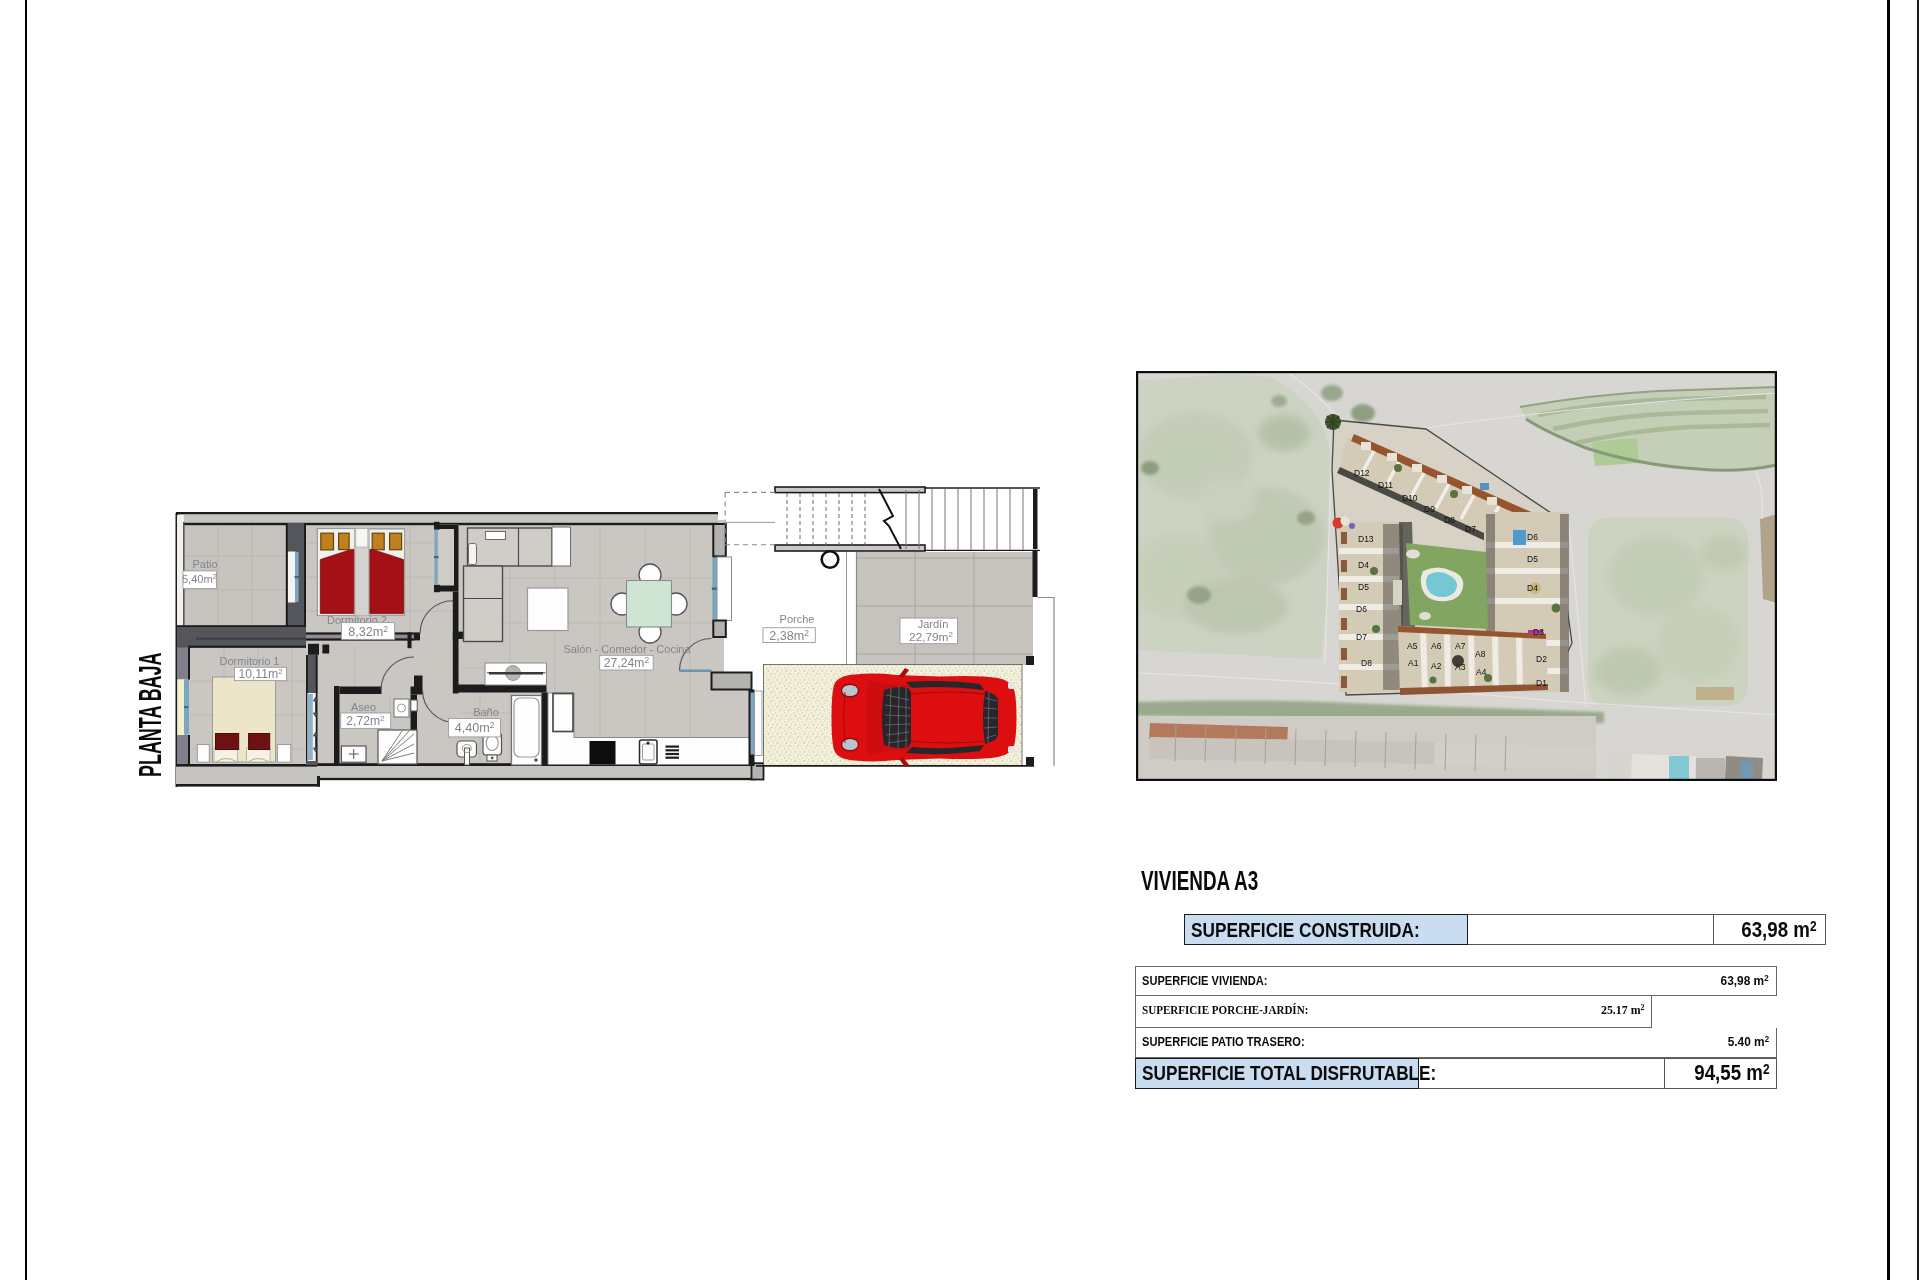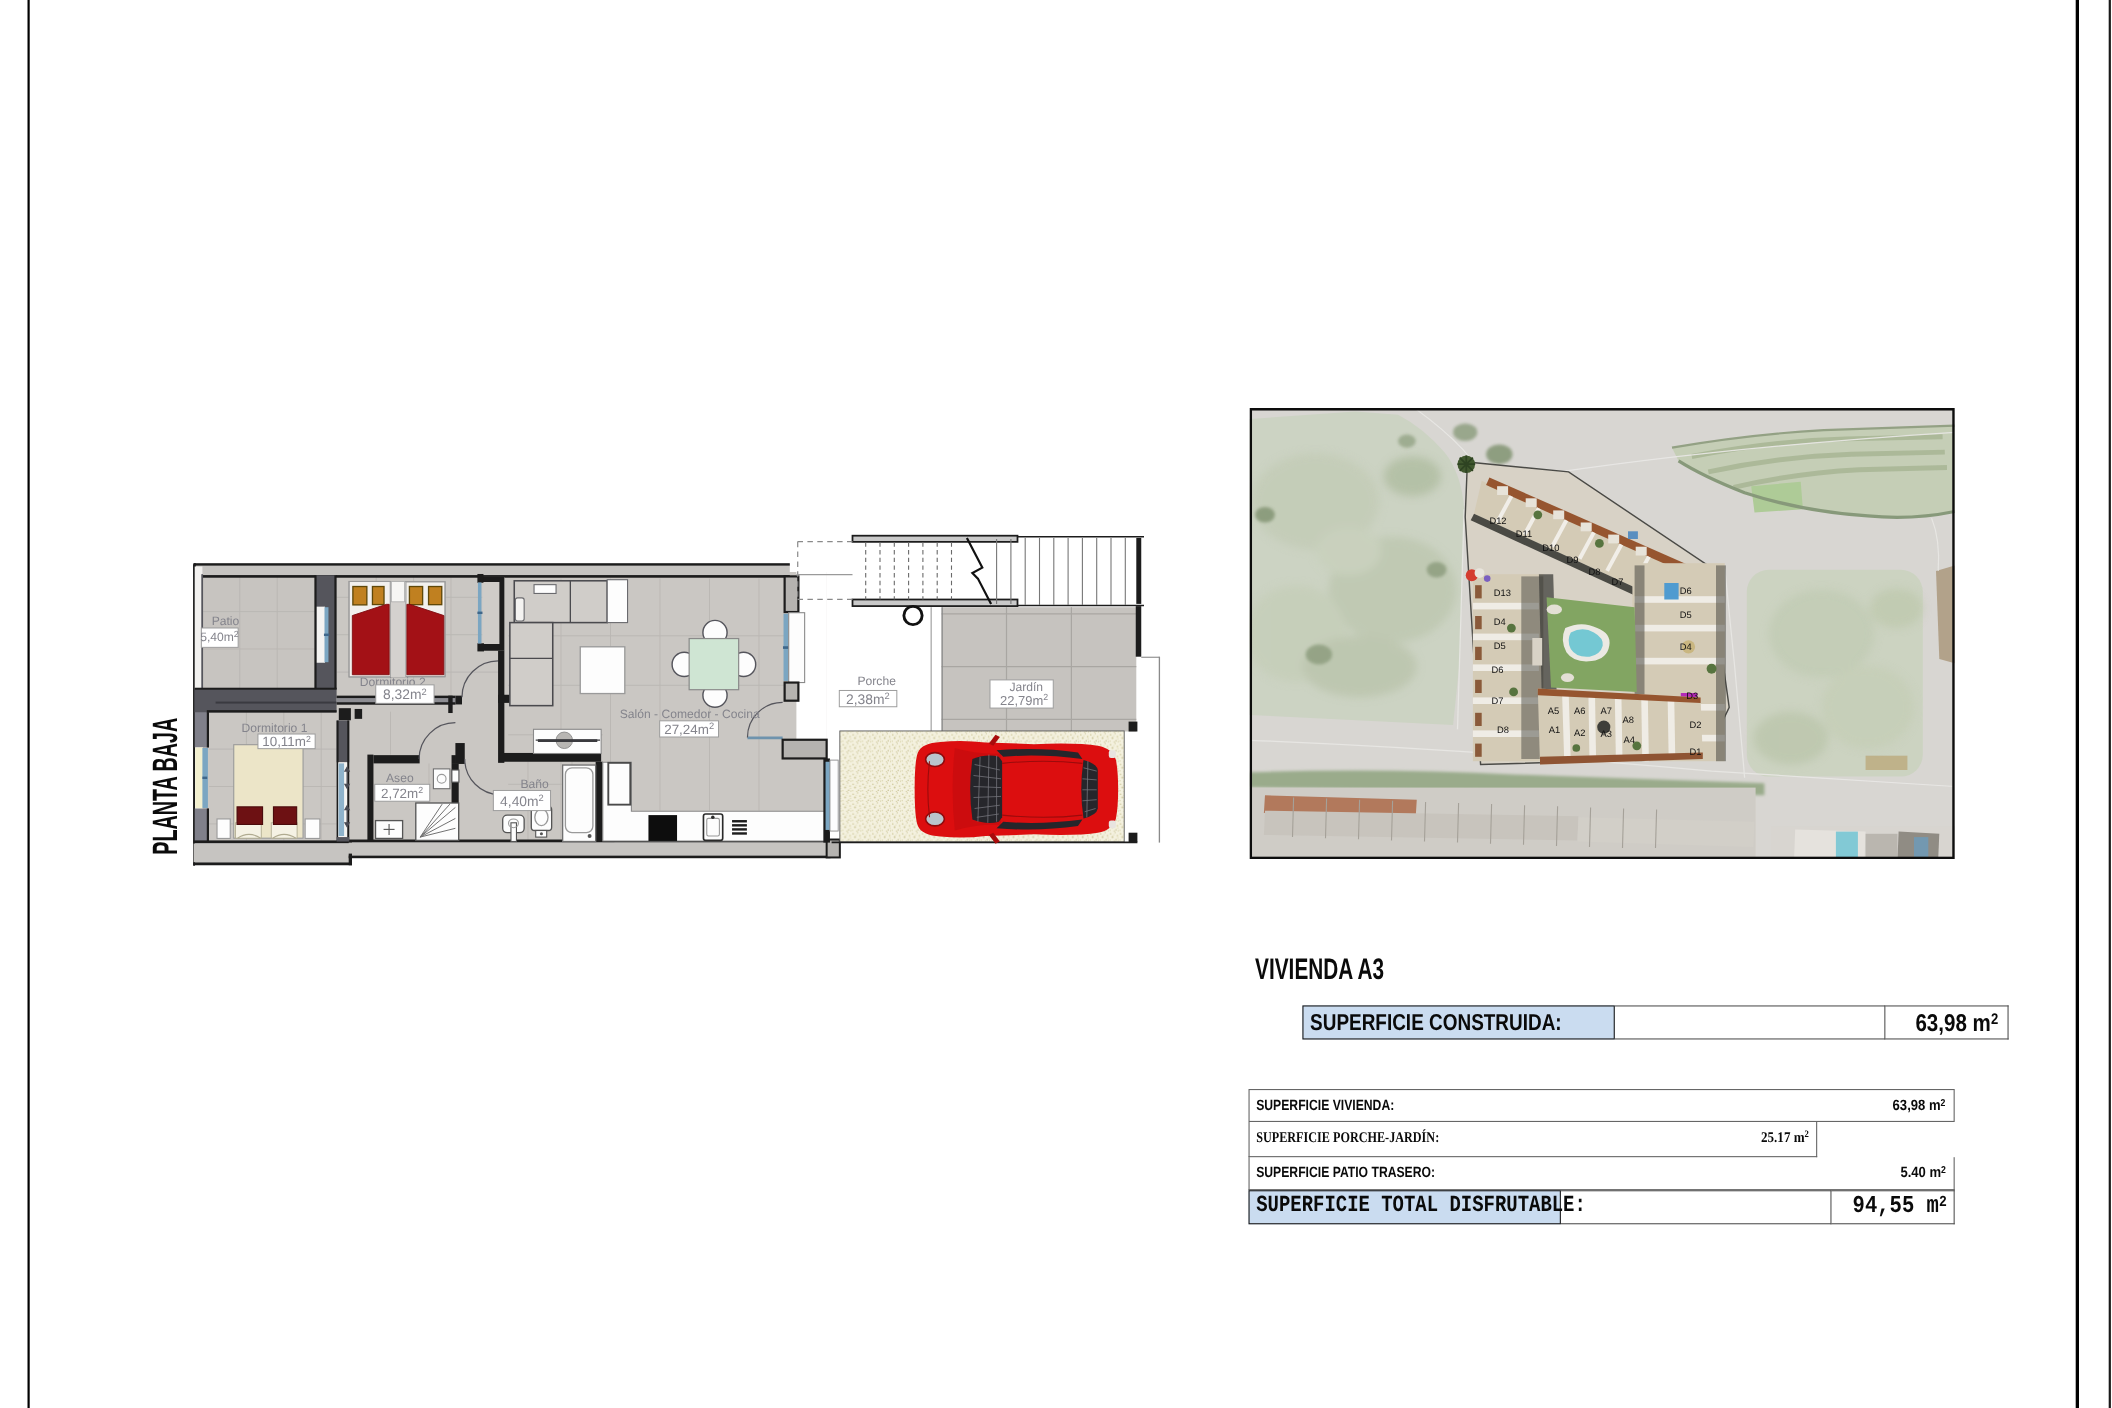--- a/index.html
+++ b/index.html
@@ -699,37 +699,37 @@
 <div class="abs" style="left:1141px;top:866px;font-weight:bold;font-size:27px;color:#0a0a0a;transform:scaleX(0.70);transform-origin:0 0;white-space:nowrap;">VIVIENDA A3</div>
 
 <div class="abs" style="left:1184px;top:913.5px;width:642px;height:31.5px;">
   <div class="abs" style="left:0;top:0;width:284px;height:31.5px;background:#cadcf0;border:1.5px solid #1a1a1a;"></div>
   <div class="abs" style="left:284px;top:0;width:246px;height:31.5px;border:1px solid #555;border-left:none;"></div>
   <div class="abs" style="left:530px;top:0;width:112px;height:31.5px;border:1px solid #555;border-left:none;"></div>
   <div class="abs" style="left:7px;top:4px;font-weight:bold;font-size:21px;color:#0a0a0a;transform:scaleX(0.82);transform-origin:0 0;white-space:nowrap;">SUPERFICIE CONSTRUIDA:</div>
   <div class="abs" style="right:9px;top:3px;font-weight:bold;font-size:22px;color:#0a0a0a;white-space:nowrap;transform:scaleX(0.85);transform-origin:100% 0;">63,98 m<span style="font-size:14px;vertical-align:6px;">2</span></div>
 </div>
 
-<div class="abs" style="left:1135px;top:965.5px;width:642px;height:123px;margin-top:24px;">
+<div class="abs" style="left:1135px;top:965.5px;width:642px;height:123px;">
 
   <div class="abs" style="left:0;top:0;width:642px;height:30.5px;border:1px solid #666;">
     <div class="abs" style="left:6px;top:6px;font-weight:bold;font-size:13.5px;color:#0a0a0a;transform:scaleX(0.82);transform-origin:0 0;white-space:nowrap;">SUPERFICIE VIVIENDA:</div>
     <div class="abs" style="right:7px;top:6px;font-weight:bold;font-size:13.5px;color:#0a0a0a;transform:scaleX(0.88);transform-origin:100% 0;">63,98 m<span style="font-size:9px;vertical-align:4px;">2</span></div>
   </div>
 
   <div class="abs" style="left:0;top:30.5px;width:517px;height:31.5px;border:1px solid #666;border-top:none;font-family:Liberation Serif, serif;">
     <div class="abs" style="left:6px;top:6px;font-weight:bold;font-size:13.5px;color:#0a0a0a;transform:scaleX(0.82);transform-origin:0 0;white-space:nowrap;">SUPERFICIE PORCHE-JARDÍN:</div>
     <div class="abs" style="right:7px;top:6px;font-weight:bold;font-size:13.5px;color:#0a0a0a;transform:scaleX(0.88);transform-origin:100% 0;">25.17 m<span style="font-size:9px;vertical-align:4px;">2</span></div>
   </div>
 
   <div class="abs" style="left:0;top:62px;width:642px;height:30.5px;border:1px solid #666;border-top:none;">
     <div class="abs" style="left:6px;top:6px;font-weight:bold;font-size:13.5px;color:#0a0a0a;transform:scaleX(0.82);transform-origin:0 0;white-space:nowrap;">SUPERFICIE PATIO TRASERO:</div>
     <div class="abs" style="right:7px;top:6px;font-weight:bold;font-size:13.5px;color:#0a0a0a;transform:scaleX(0.88);transform-origin:100% 0;">5.40 m<span style="font-size:9px;vertical-align:4px;">2</span></div>
   </div>
 
-  <div class="abs" style="left:0;top:92.5px;width:642px;height:32px;font-family:Liberation Mono, monospace;">
+  <div class="abs" style="left:0;top:92.5px;width:642px;height:32px;">
     <div class="abs" style="left:0;top:0;width:284px;height:31px;background:#cadcf0;border:1.5px solid #1a1a1a;"></div>
     <div class="abs" style="left:284px;top:0;width:246px;height:31px;border:1px solid #555;border-left:none;"></div>
     <div class="abs" style="left:530px;top:0;width:112px;height:31px;border:1px solid #555;border-left:none;"></div>
     <div class="abs" style="left:7px;top:3px;font-weight:bold;font-size:21px;color:#0a0a0a;transform:scaleX(0.82);transform-origin:0 0;white-space:nowrap;">SUPERFICIE TOTAL DISFRUTABLE:</div>
     <div class="abs" style="right:7px;top:2px;font-weight:bold;font-size:22px;color:#0a0a0a;white-space:nowrap;transform:scaleX(0.85);transform-origin:100% 0;">94,55 m<span style="font-size:14px;vertical-align:6px;">2</span></div>
   </div>
 </div>
 
 </body></html>

